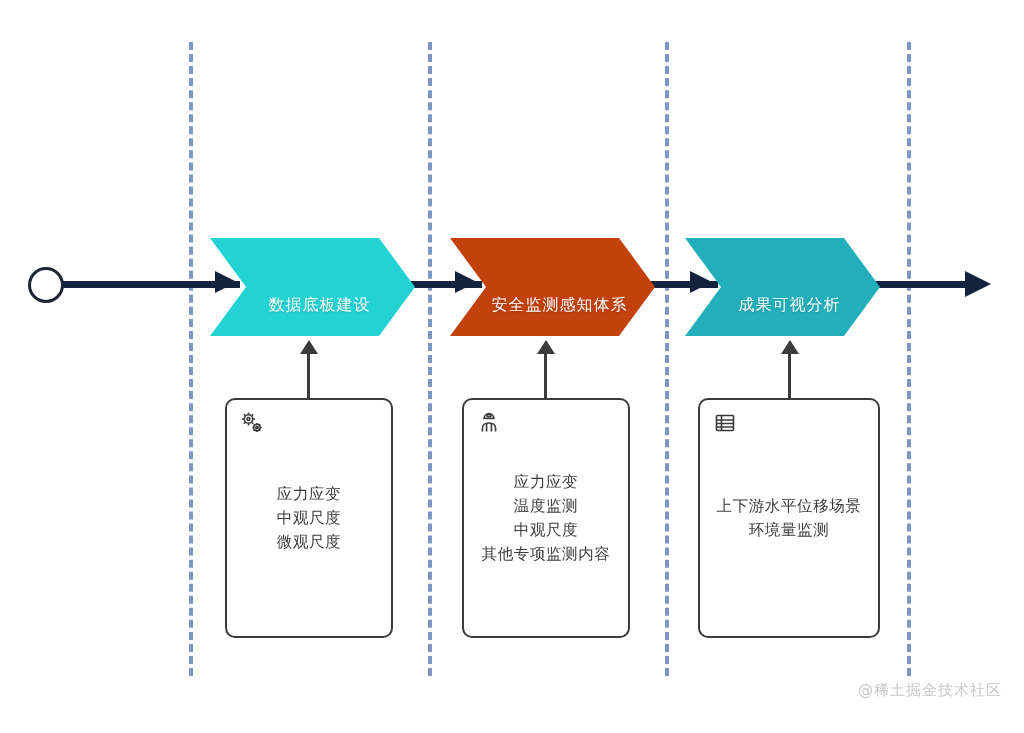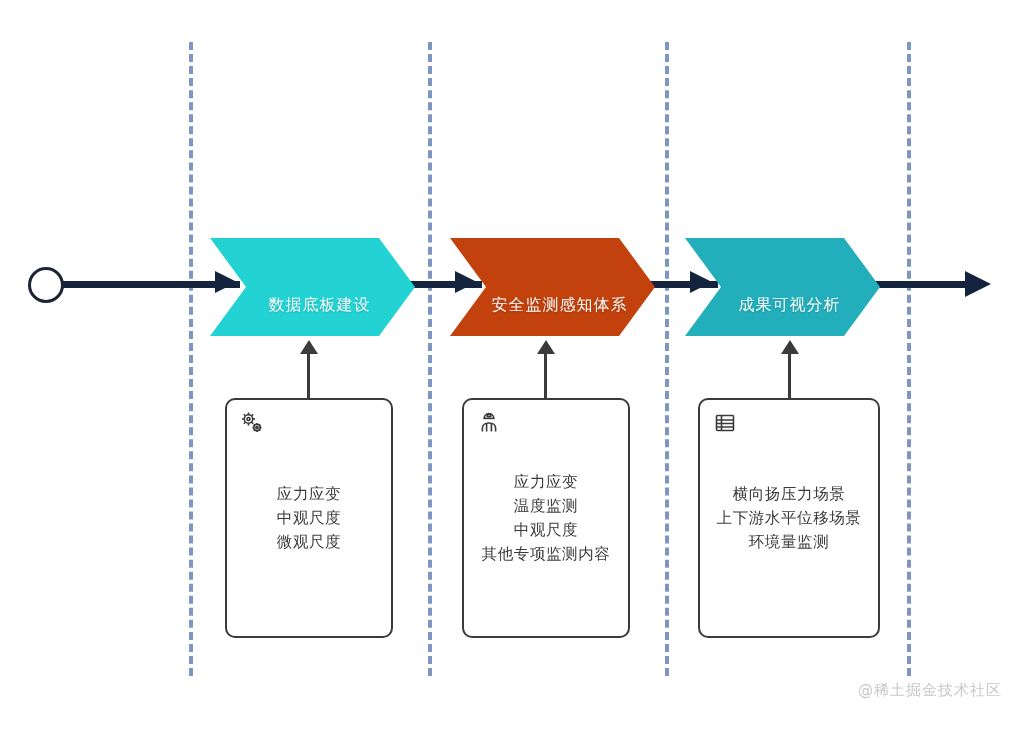--- a/index.html
+++ b/index.html
@@ -210,21 +210,20 @@
   </div>
 
   <div class="card" style="left:698px; top:398px; width:182px; height:240px;">
     <span class="card-icon">
       <svg viewBox="0 0 26 26" width="26" height="26" fill="none" stroke="currentColor" stroke-width="1.6">
         <rect x="4.5" y="5.5" width="17" height="15" rx="1"></rect>
         <path d="M4.5 10h17M4.5 13.5h17M4.5 17h17M9.5 5.5v15"></path>
       </svg>
     </span>
     <div class="card-lines">
-      <div class="card-line">横向扬压力场景</div>
       <div class="card-line">上下游水平位移场景</div>
       <div class="card-line">环境量监测</div>
     </div>
   </div>
 
   <div class="watermark">@稀土掘金技术社区</div>
 
 </div>
 
 </body></html>

